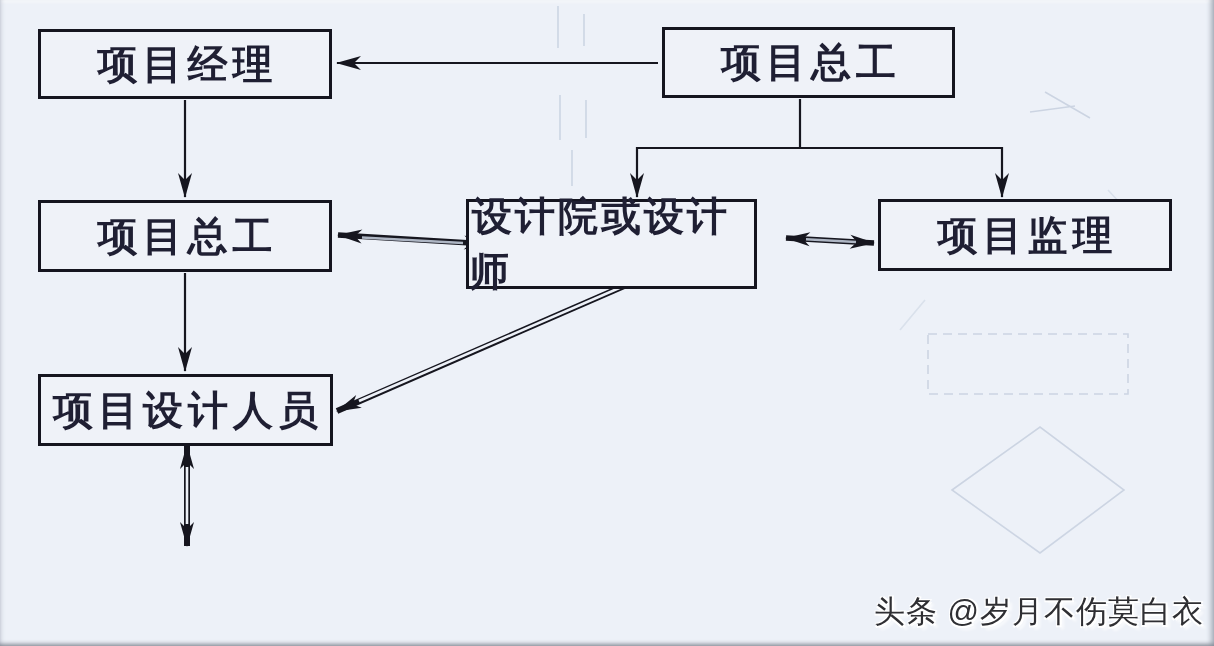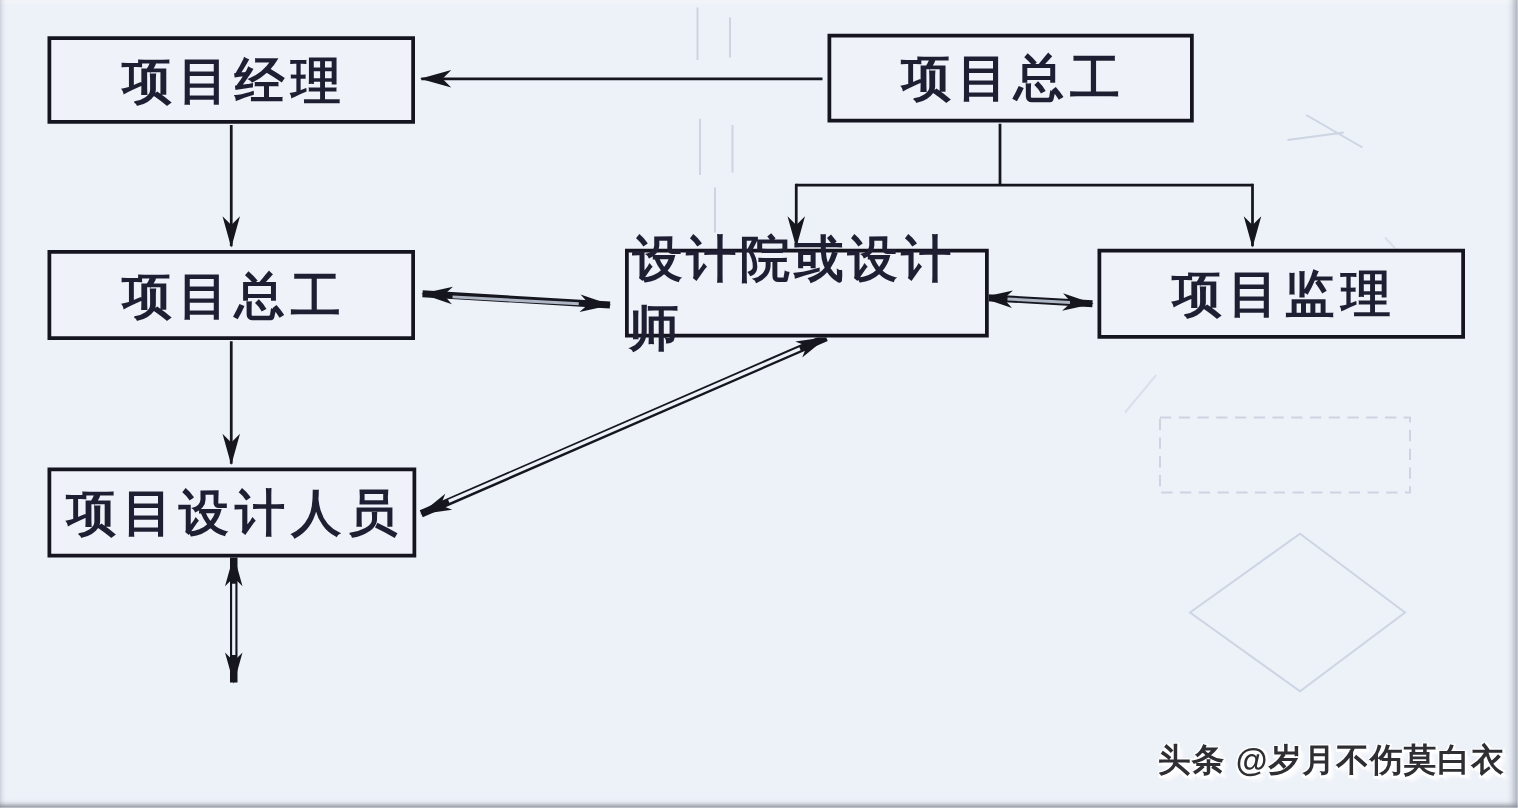--- a/index.html
+++ b/index.html
@@ -19,21 +19,21 @@
     background:#eff2f8;
     display:flex;align-items:center;justify-content:center;
     font-size:40px;font-weight:bold;color:#1f1f33;
     letter-spacing:5px;text-indent:5px;
     box-sizing:border-box;
   }
   .connectors{position:absolute;left:0;top:0;width:1214px;height:646px;}
   .watermark{
     position:absolute;right:10px;top:591px;
     font-family:"Liberation Sans","DejaVu Sans",sans-serif;
-    font-weight:bold;font-size:26px;color:#2f2f33;letter-spacing:1px;
+    font-weight:normal;font-size:31px;color:#2f2f33;letter-spacing:1px;
     text-shadow:
       2px 2px 0 #ffffff,-1px -1px 0 #ffffff,
       2px -1px 0 #ffffff,-1px 2px 0 #ffffff,
       4px 4px 3px rgba(255,255,255,.9);
   }
 </style>
 </head>
 <body>
 
 <div class="page">
@@ -77,21 +77,21 @@
       <path d="M187,467 L187,524" stroke="#edf1f8" stroke-width="2.6" fill="none"></path>
     </g>
   </svg>
 
   <div class="node" style="left:38px;  top:29px;  width:294px; height:70px;">项目经理</div>
 
   <div class="node" style="left:662px; top:27px;  width:293px; height:71px;">项目总工</div>
 
   <div class="node" style="left:38px;  top:200px; width:294px; height:72px;text-align:center;">项目总工</div>
 
-  <div class="node" style="left:500px; top:199px; width:291px; height:71px; letter-spacing:3px; text-indent:3px;">设计院或设计师</div>
+  <div class="node" style="left:466px; top:199px; width:291px; height:90px; letter-spacing:3px; text-indent:3px;">设计院或设计师</div>
 
   <div class="node" style="left:878px; top:199px; width:294px; height:72px;">项目监理</div>
 
   <div class="node" style="left:38px;  top:374px; width:295px; height:72px;">项目设计人员</div>
 
 
   <div class="watermark">头条 @岁月不伤莫白衣</div>
 
 </div>
 

